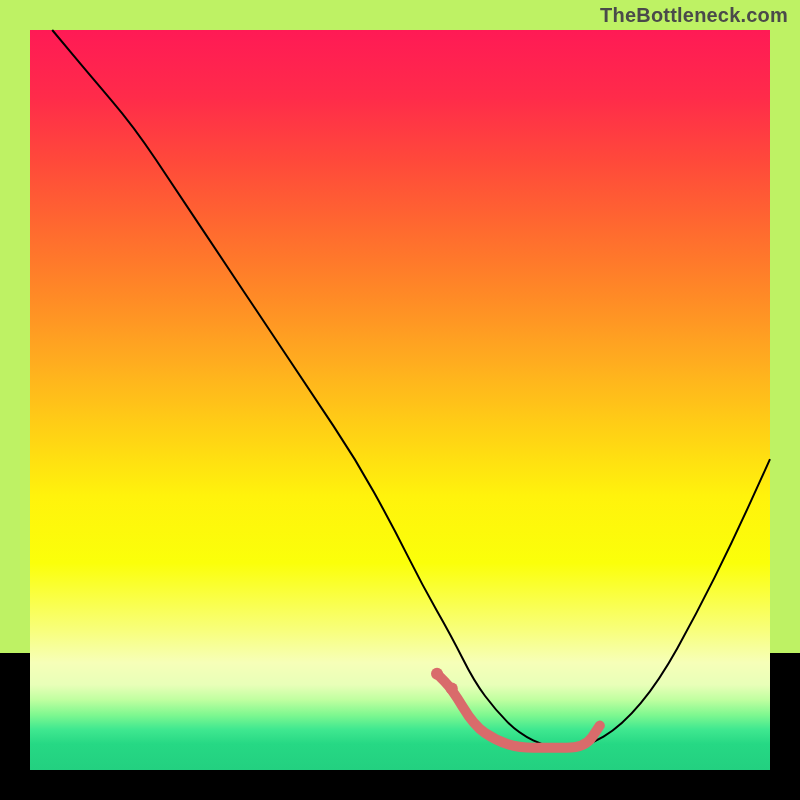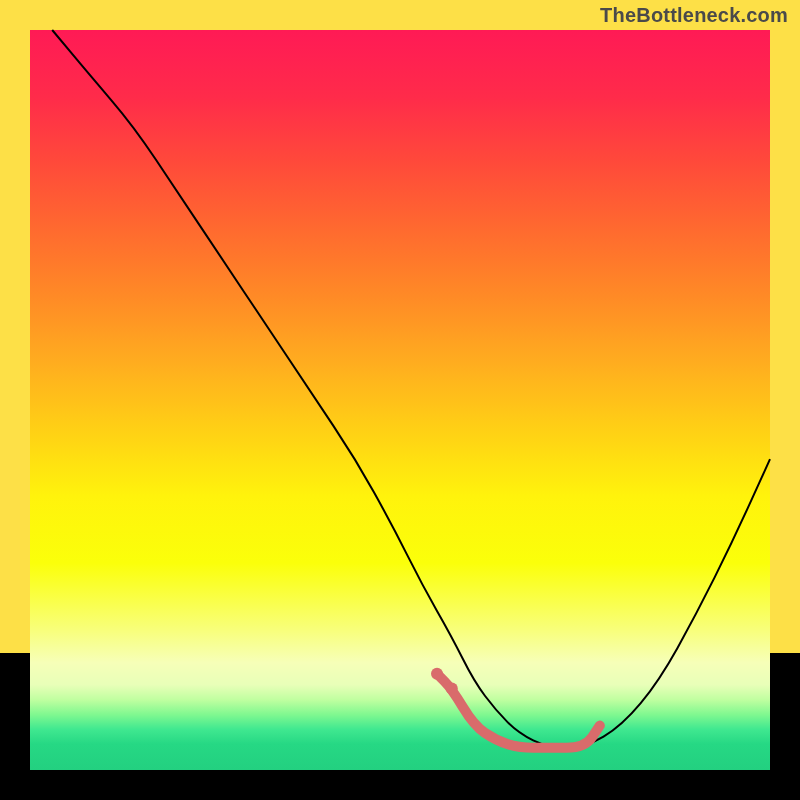--- a/index.html
+++ b/index.html
@@ -9,21 +9,21 @@
     height: 800px;
     background: #000;
     overflow: hidden;
   }
   .frame {
     position: absolute;
     top: 0;
     left: 0;
     width: 800px;
     height: 653px;
-    background: #fde047;
+    background: #bef264;
   }
   .watermark {
     position: absolute;
     top: 4px;
     right: 12px;
     color: #4a4a4a;
     font-family: Arial, Helvetica, sans-serif;
     font-size: 20px;
     font-weight: 600;
     letter-spacing: 0.2px;

